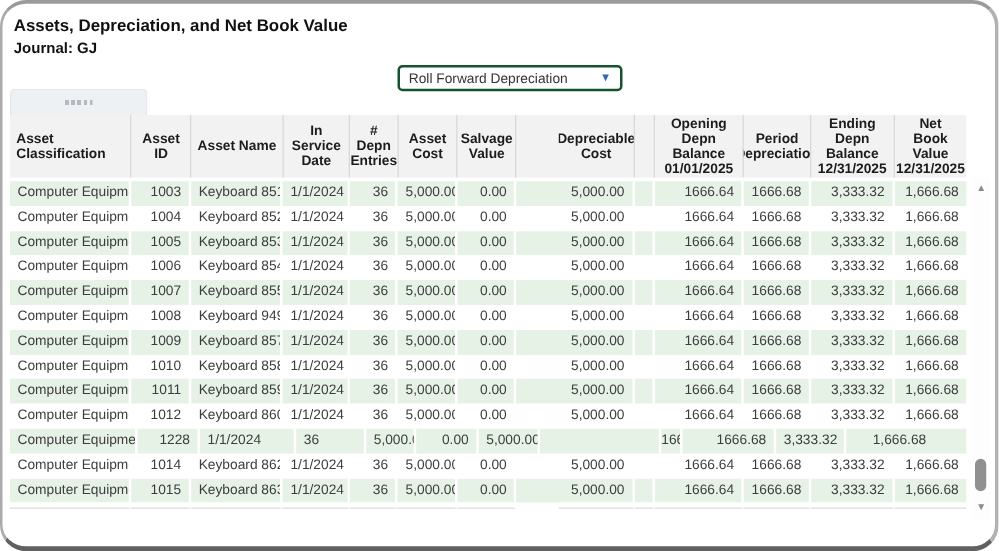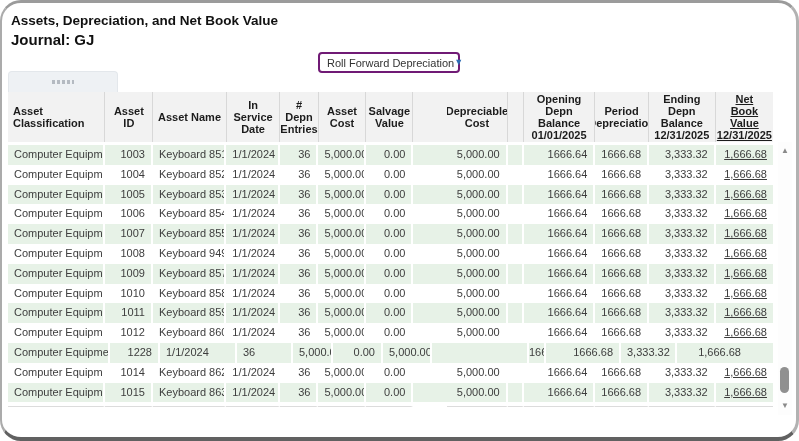--- a/index.html
+++ b/index.html
@@ -6,25 +6,25 @@
   * { font-family:"Liberation Sans", sans-serif; }
 
   .frame {
     position:relative; width:799px; height:441px; box-sizing:border-box;
     background:#fff; overflow:hidden;
     border-top:3px solid #9b9b9b; border-left:2px solid #ababab;
     border-right:3px solid #b2b2b2; border-bottom:4px solid #616161;border-radius:21px;
   }
 
   .page-title { position:absolute; left:9px; top:10px; font-size:13.5px; font-weight:bold; color:#111; }
-  .page-subtitle { position:absolute; left:9px; top:28px; font-size:15px; font-weight:bold; color:#111; }
+  .page-subtitle { position:absolute; left:9px; top:28px; font-size:12px; font-weight:bold; color:#111; }
 
   .dropdown {
-    position:absolute; left:316px; top:49px; width:142px; height:21px; box-sizing:border-box;
-    border:2px solid #701a75; border-radius:4px; background:#fff;
+    position:absolute; left:316px; top:49px; width:180px; height:21px; box-sizing:border-box;
+    border:2px solid #14532d; border-radius:4px; background:#fff;
     display:flex; align-items:center; justify-content:space-between; padding:0 7px; cursor:pointer;
   }
   .dd-value { font-size:11px; color:#333; white-space:nowrap; }
   .dd-arrow { font-size:9px; color:#2e6db4; line-height:1; }
 
   .panel-tab {
     position:absolute; left:6px; top:68px; width:110px; height:21px; box-sizing:border-box;
     background:#eef1f4; border:1px solid #e3e7eb; border-bottom:none; border-radius:4px 4px 0 0;
     display:flex; align-items:center; justify-content:center; cursor:pointer;
   }
@@ -60,21 +60,21 @@
   .hcell:nth-child(3), .cell:nth-child(3)  { width:77px;  }
   .hcell:nth-child(4), .cell:nth-child(4)  { width:56px;  }
   .hcell:nth-child(5), .cell:nth-child(5)  { width:40px;  }
   .hcell:nth-child(6), .cell:nth-child(6)  { width:50px;  }
   .hcell:nth-child(7), .cell:nth-child(7)  { width:49px;  }
   .hcell:nth-child(8), .cell:nth-child(8)  { width:63px;margin-left:34px;  }
   .hcell:nth-child(9), .cell:nth-child(9)  { width:17px;  padding:0; }
   .hcell:nth-child(10), .cell:nth-child(10){ width:75px;  }
   .hcell:nth-child(11), .cell:nth-child(11){ width:56px;  }
   .hcell:nth-child(12), .cell:nth-child(12){ width:70px;  }
-  .hcell:nth-child(13), .cell:nth-child(13){ width:60px;text-decoration:underline;  }
+  .hcell:nth-child(13), .cell:nth-child(13){ width:60px;  }
 
   .vscroll { position:absolute; left:770px; top:50px; width:14px; height:273px; background:#fdfdfd; }
   .sb-arrow {
     position:absolute; left:0; width:14px; height:12px; font-size:8px; color:#8a8a8a;
     text-align:center; line-height:12px; cursor:pointer; user-select:none;
   }
   .sb-up { top:3px; }
   .sb-down { bottom:3px; }
   .sb-thumb {
     position:absolute; left:2px; top:225px; width:9px; height:26px;

